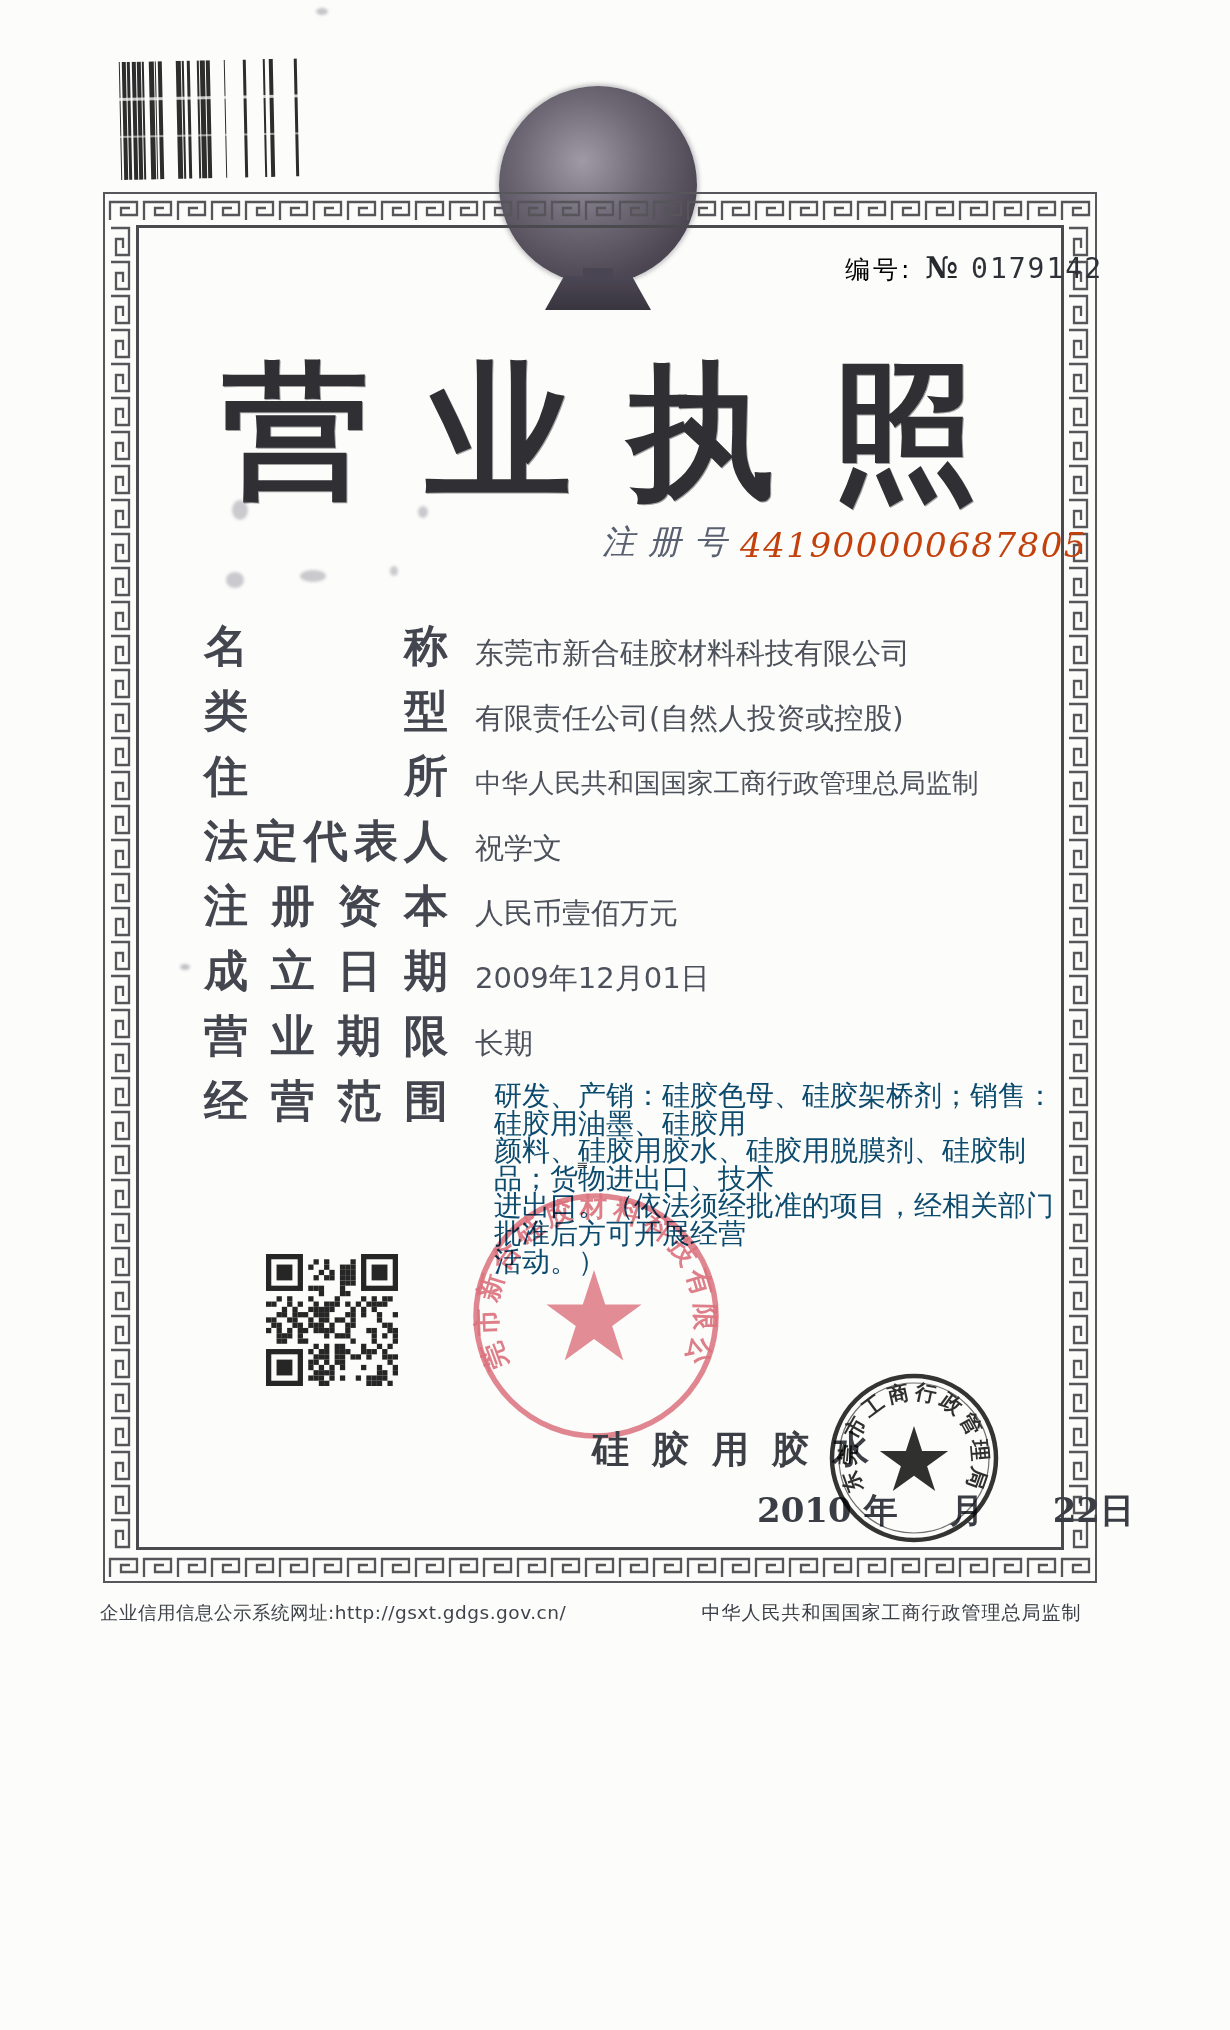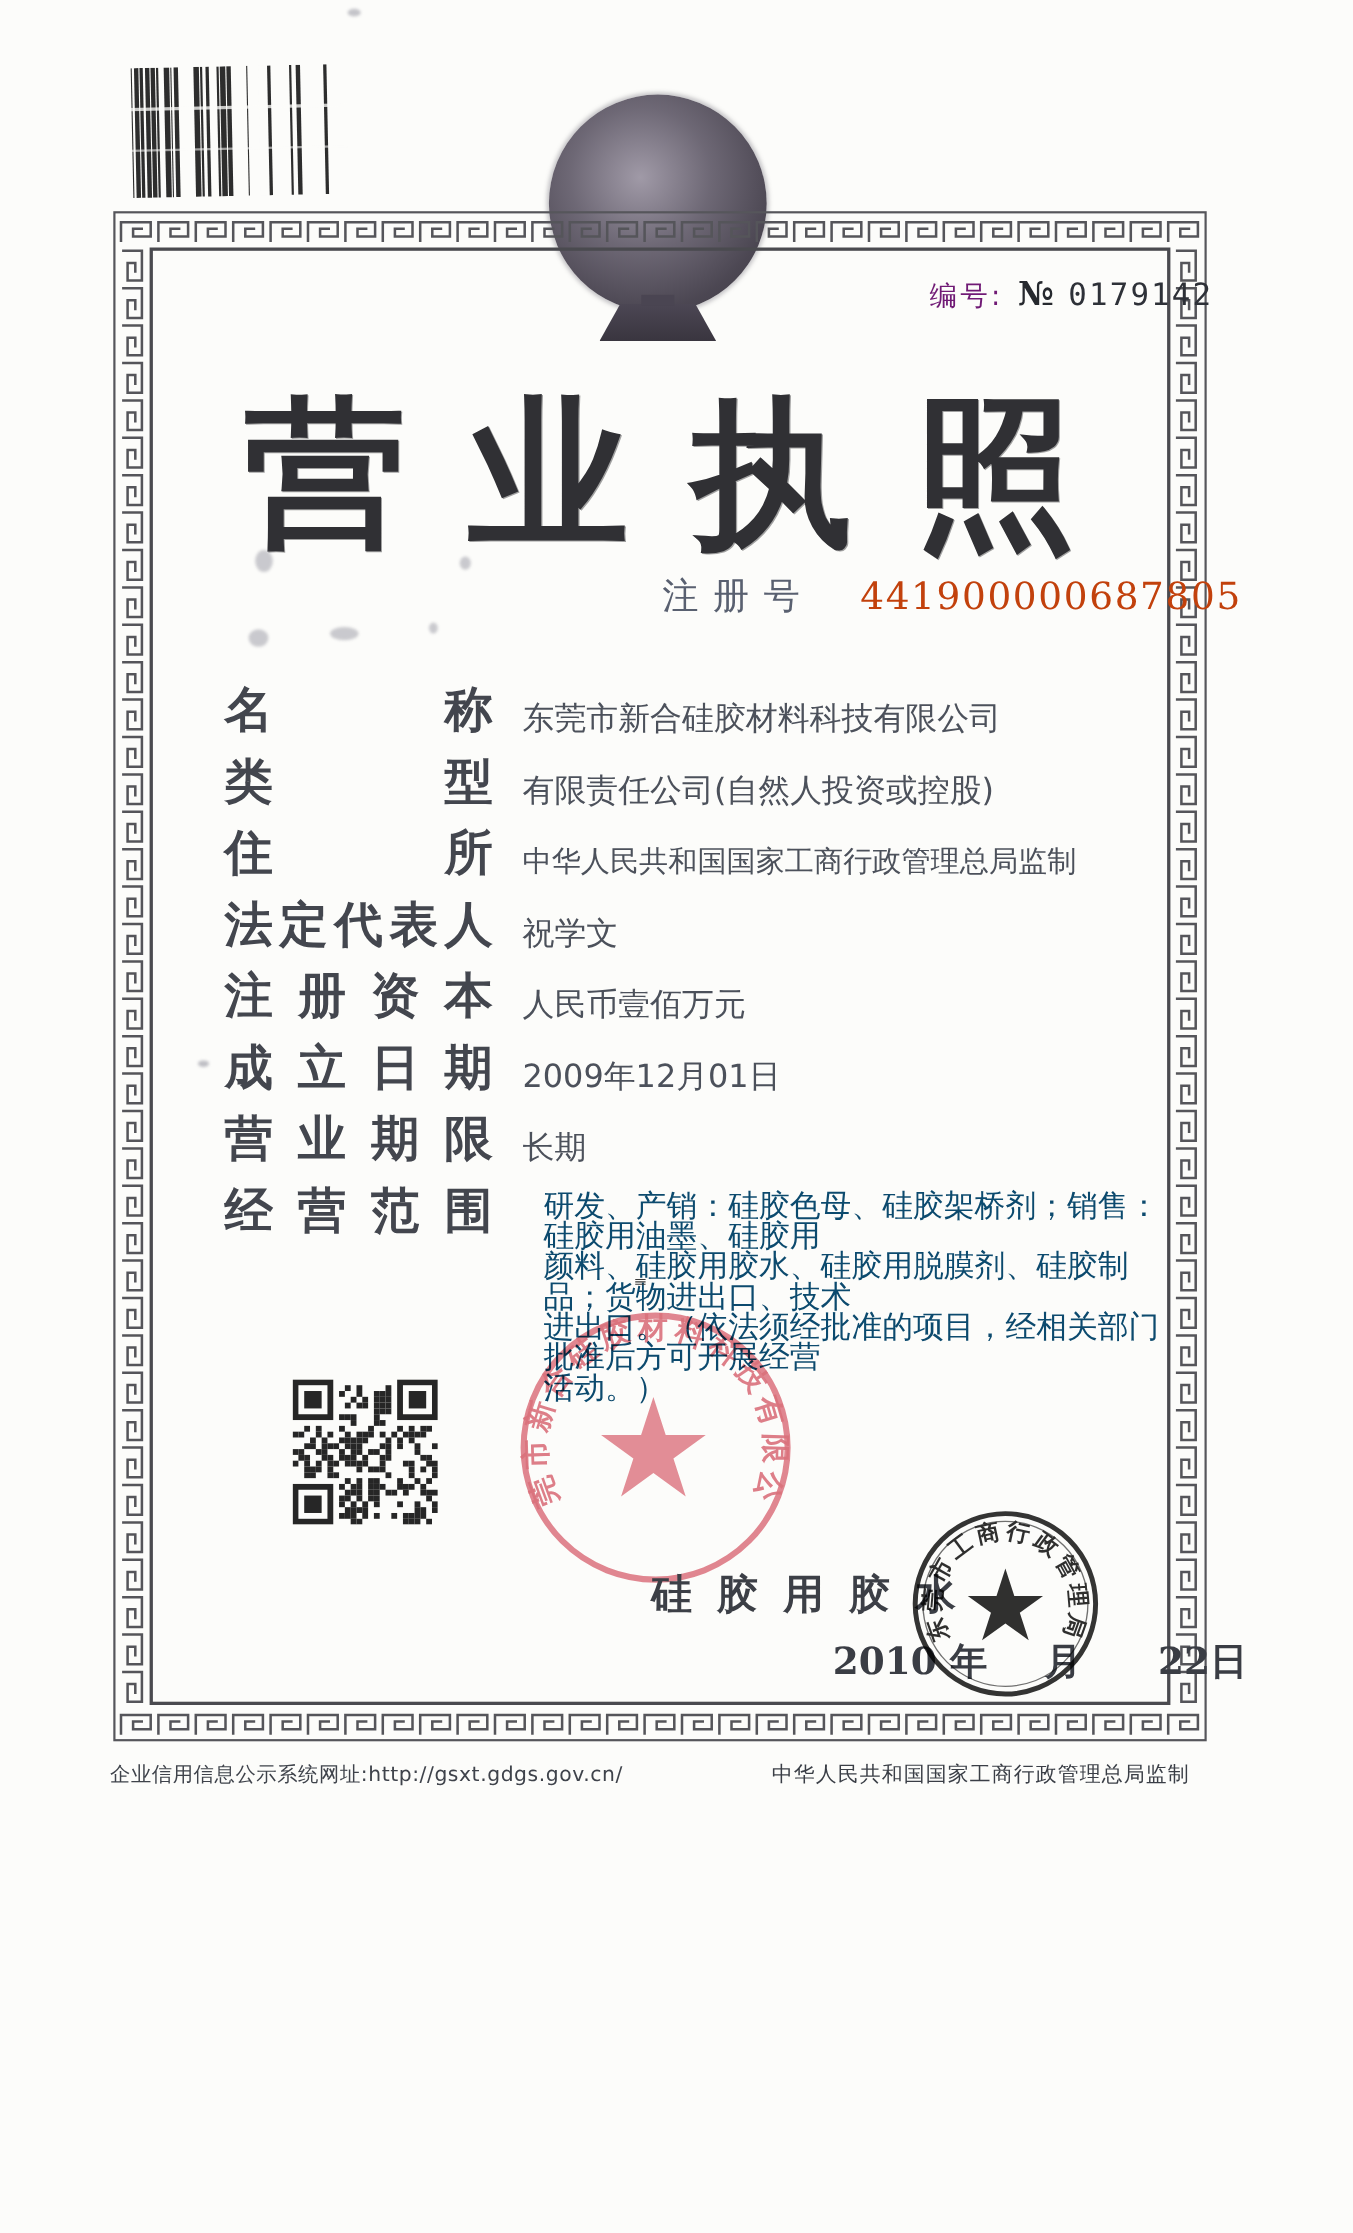--- a/index.html
+++ b/index.html
@@ -24,31 +24,31 @@
   #frame-outer{left:103px;top:192px;width:994px;height:1391px;border:2px solid #56565b;box-sizing:border-box;}
   #frame-inner{left:136px;top:225px;width:928px;height:1325px;border:3px solid #4a4a4f;box-sizing:border-box;}
   .band{overflow:hidden;}
   #band-top{left:105px;top:195px;}
   #band-bottom{left:105px;top:1552px;}
   #band-left{left:106px;top:225px;}
   #band-right{left:1064px;top:225px;}
 
   
   #serial{left:845px;top:250px;display:flex;align-items:baseline;gap:13px;}
-  #serial .lbl{font-size:25px;color:#701a75;letter-spacing:3px;}
+  #serial .lbl{font-size:25px;color:#000000;letter-spacing:3px;}
   #serial .nosign{font-family:"DejaVu Serif",serif;font-weight:bold;font-size:30px;color:#26292e;}
   #serial .num{font-family:"DejaVu Sans Mono",monospace;font-size:28px;color:#2e3138;letter-spacing:2px;}
 
   
   #title-row{left:140px;top:358px;width:920px;display:flex;justify-content:center;gap:57px;}
   #title-row span{font-size:146px;font-weight:bold;color:#303034;line-height:1;
     text-shadow:1px 1px 0 rgba(48,48,52,.45);}
 
   
-  #regno{left:602px;top:520px;display:flex;align-items:center;gap:42px;}
+  #regno{left:602px;top:520px;display:flex;align-items:flex-end;font-style:italic;}
   #regno .lbl{font-size:33px;color:#596070;letter-spacing:13px;font-weight:500;}
   #regno .val{font-family:"DejaVu Serif",serif;font-size:34px;color:#c2410c;letter-spacing:1.5px;}
 
   
   .flabel{left:204px;width:244px;display:flex;justify-content:space-between;
     font-size:44px;font-weight:600;color:#43464e;line-height:1.1;}
   .fvalue{left:475px;font-size:29px;color:#4c515b;font-weight:500;white-space:nowrap;}
   .fvalue.small{font-size:26.5px;}
   #scope-text{left:494px;top:1082px;width:580px;font-size:28px;line-height:27.6px;color:#0c4a6e;font-weight:500;}
 

